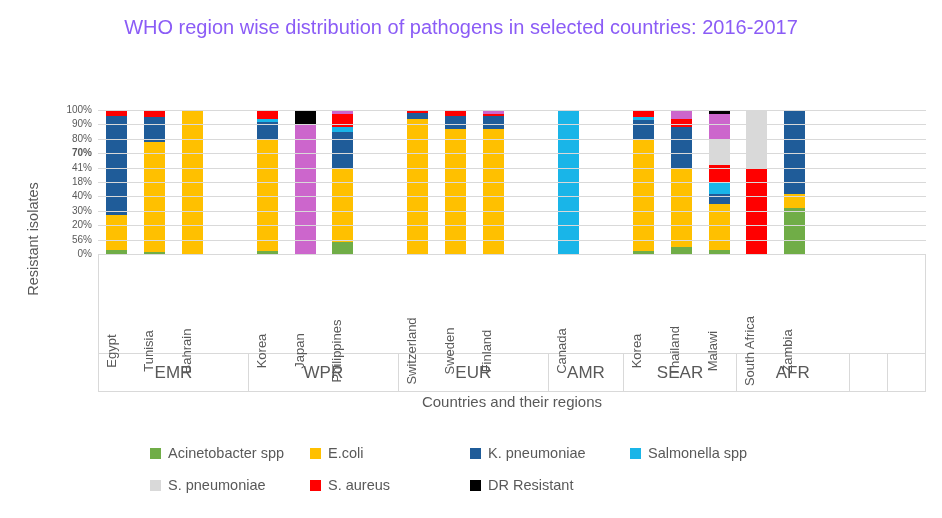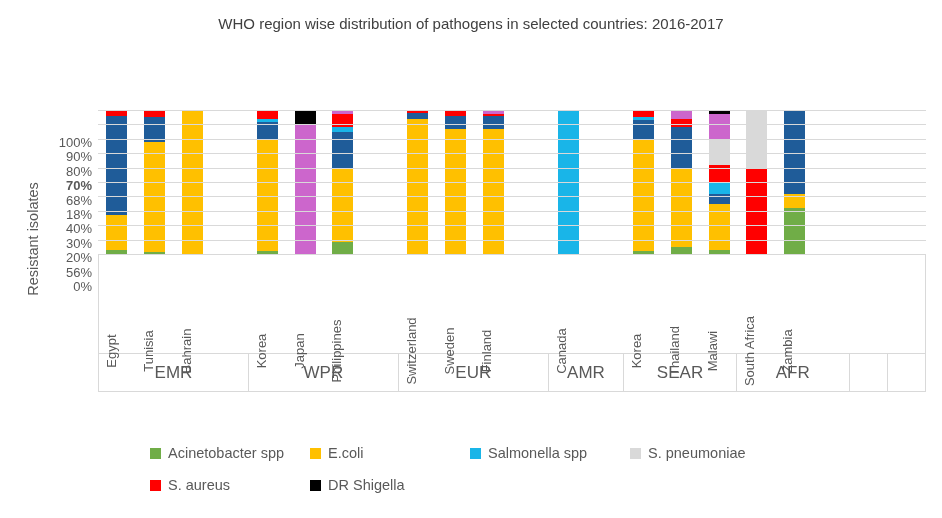--- a/index.html
+++ b/index.html
@@ -4,43 +4,43 @@
 <style>
   html,body{margin:0;padding:0;}
   body{
     width:942px;height:518px;background:#ffffff;overflow:hidden;
     font-family:"Liberation Sans", sans-serif;color:#595959;
   }
   .chart-root{position:relative;width:942px;height:518px;}
 
   
   .chart-title{
-    position:absolute;left:100px;top:14px;width:742px;
-    text-align:center;font-size:15px;line-height:1.35;color:#404040;
+    position:absolute;left:90px;top:14px;width:742px;
+    text-align:center;font-size:20px;line-height:1.35;color:#8b5cf6;
     font-weight:400;
   }
 
   
   .y-axis-title{
     position:absolute;left:-52px;top:110px;width:160px;height:18px;
     transform:rotate(-90deg);transform-origin:center center;
     text-align:center;font-size:14.5px;color:#595959;
   }
   .y-axis-title-wrap{
     position:absolute;left:6px;top:120px;width:24px;height:150px;
   }
 
   
   .plot-wrap{position:absolute;left:52px;top:110px;width:878px;height:150px;}
   .y-ticks{
     position:absolute;left:0;top:0;width:42px;height:150px;
   }
   .y-tick{
-    position:absolute;right:2px;font-size:13px;color:#595959;
-    transform:translateY(-50%);white-space:nowrap;line-height:1;margin-top:32px;
+    position:absolute;right:2px;font-size:10px;color:#595959;
+    transform:translateY(-50%);white-space:nowrap;line-height:1;
   }
 
   .plot-area{
     position:absolute;left:46px;top:0;width:828px;height:144px;
     border-bottom:1px solid #d9d9d9;
   }
   .gridline{
     position:absolute;left:0;right:0;height:1px;background:#d9d9d9;
   }
 
@@ -109,21 +109,21 @@
   <div class="y-axis-title-wrap">
     <div class="y-axis-title">Resistant isolates</div>
   </div>
 
   <div class="plot-wrap">
     <div class="y-ticks" id="y-ticks">
         <div class="y-tick" style="top: 0px;">100%</div>
         <div class="y-tick" style="top: 14.4px;">90%</div>
         <div class="y-tick" style="top: 28.8px;">80%</div>
         <div class="y-tick" style="top: 43.2px; font-weight: bold;">70%</div>
-        <div class="y-tick" style="top: 57.6px;">68%</div>
+        <div class="y-tick" style="top: 57.6px;">41%</div>
         <div class="y-tick" style="top: 72px;">18%</div>
         <div class="y-tick" style="top: 86.4px;">40%</div>
         <div class="y-tick" style="top: 100.8px;">30%</div>
         <div class="y-tick" style="top: 115.2px;">20%</div>
         <div class="y-tick" style="top: 129.6px;">56%</div>
         <div class="y-tick" style="top: 144px;">0%</div>
       </div>
     <div class="plot-area" id="plot-area">
       <div class="bars" id="bars">
           <div class="bar-slot">
@@ -326,41 +326,46 @@
       <div class="region-cell" style="flex: 4 1 0px;">EMR</div>
       <div class="region-cell" style="flex: 4 1 0px;">WPR</div>
       <div class="region-cell" style="flex: 4 1 0px;">EUR</div>
       <div class="region-cell" style="flex: 2 1 0px;">AMR</div>
       <div class="region-cell" style="flex: 3 1 0px;">SEAR</div>
       <div class="region-cell" style="flex: 3 1 0px;">AFR</div>
       <div class="region-cell" style="flex: 1 1 0px;"></div>
       <div class="region-cell" style="flex: 1 1 0px;"></div>
     </div>
 
+  <div class="x-axis-title">Countries and their regions</div>
 
   <div class="legend" id="legend">
       <div class="legend-item">
         <span class="legend-swatch" style="background: rgb(112, 173, 71);"></span>
         <span>Acinetobacter spp</span>
       </div>
       <div class="legend-item">
         <span class="legend-swatch" style="background: rgb(255, 192, 0);"></span>
         <span>E.coli</span>
       </div>
       <div class="legend-item">
+        <span class="legend-swatch" style="background: rgb(31, 92, 153);"></span>
+        <span>K. pneumoniae</span>
+      </div>
+      <div class="legend-item">
         <span class="legend-swatch" style="background: rgb(25, 181, 232);"></span>
         <span>Salmonella spp</span>
       </div>
       <div class="legend-item">
         <span class="legend-swatch" style="background: rgb(217, 217, 217);"></span>
         <span>S. pneumoniae</span>
       </div>
       <div class="legend-item">
         <span class="legend-swatch" style="background: rgb(255, 0, 0);"></span>
         <span>S. aureus</span>
       </div>
       <div class="legend-item">
         <span class="legend-swatch" style="background: rgb(0, 0, 0);"></span>
-        <span>DR Shigella</span>
+        <span>DR Resistant</span>
       </div>
     </div>
 
 </div>
 
 </body></html>

